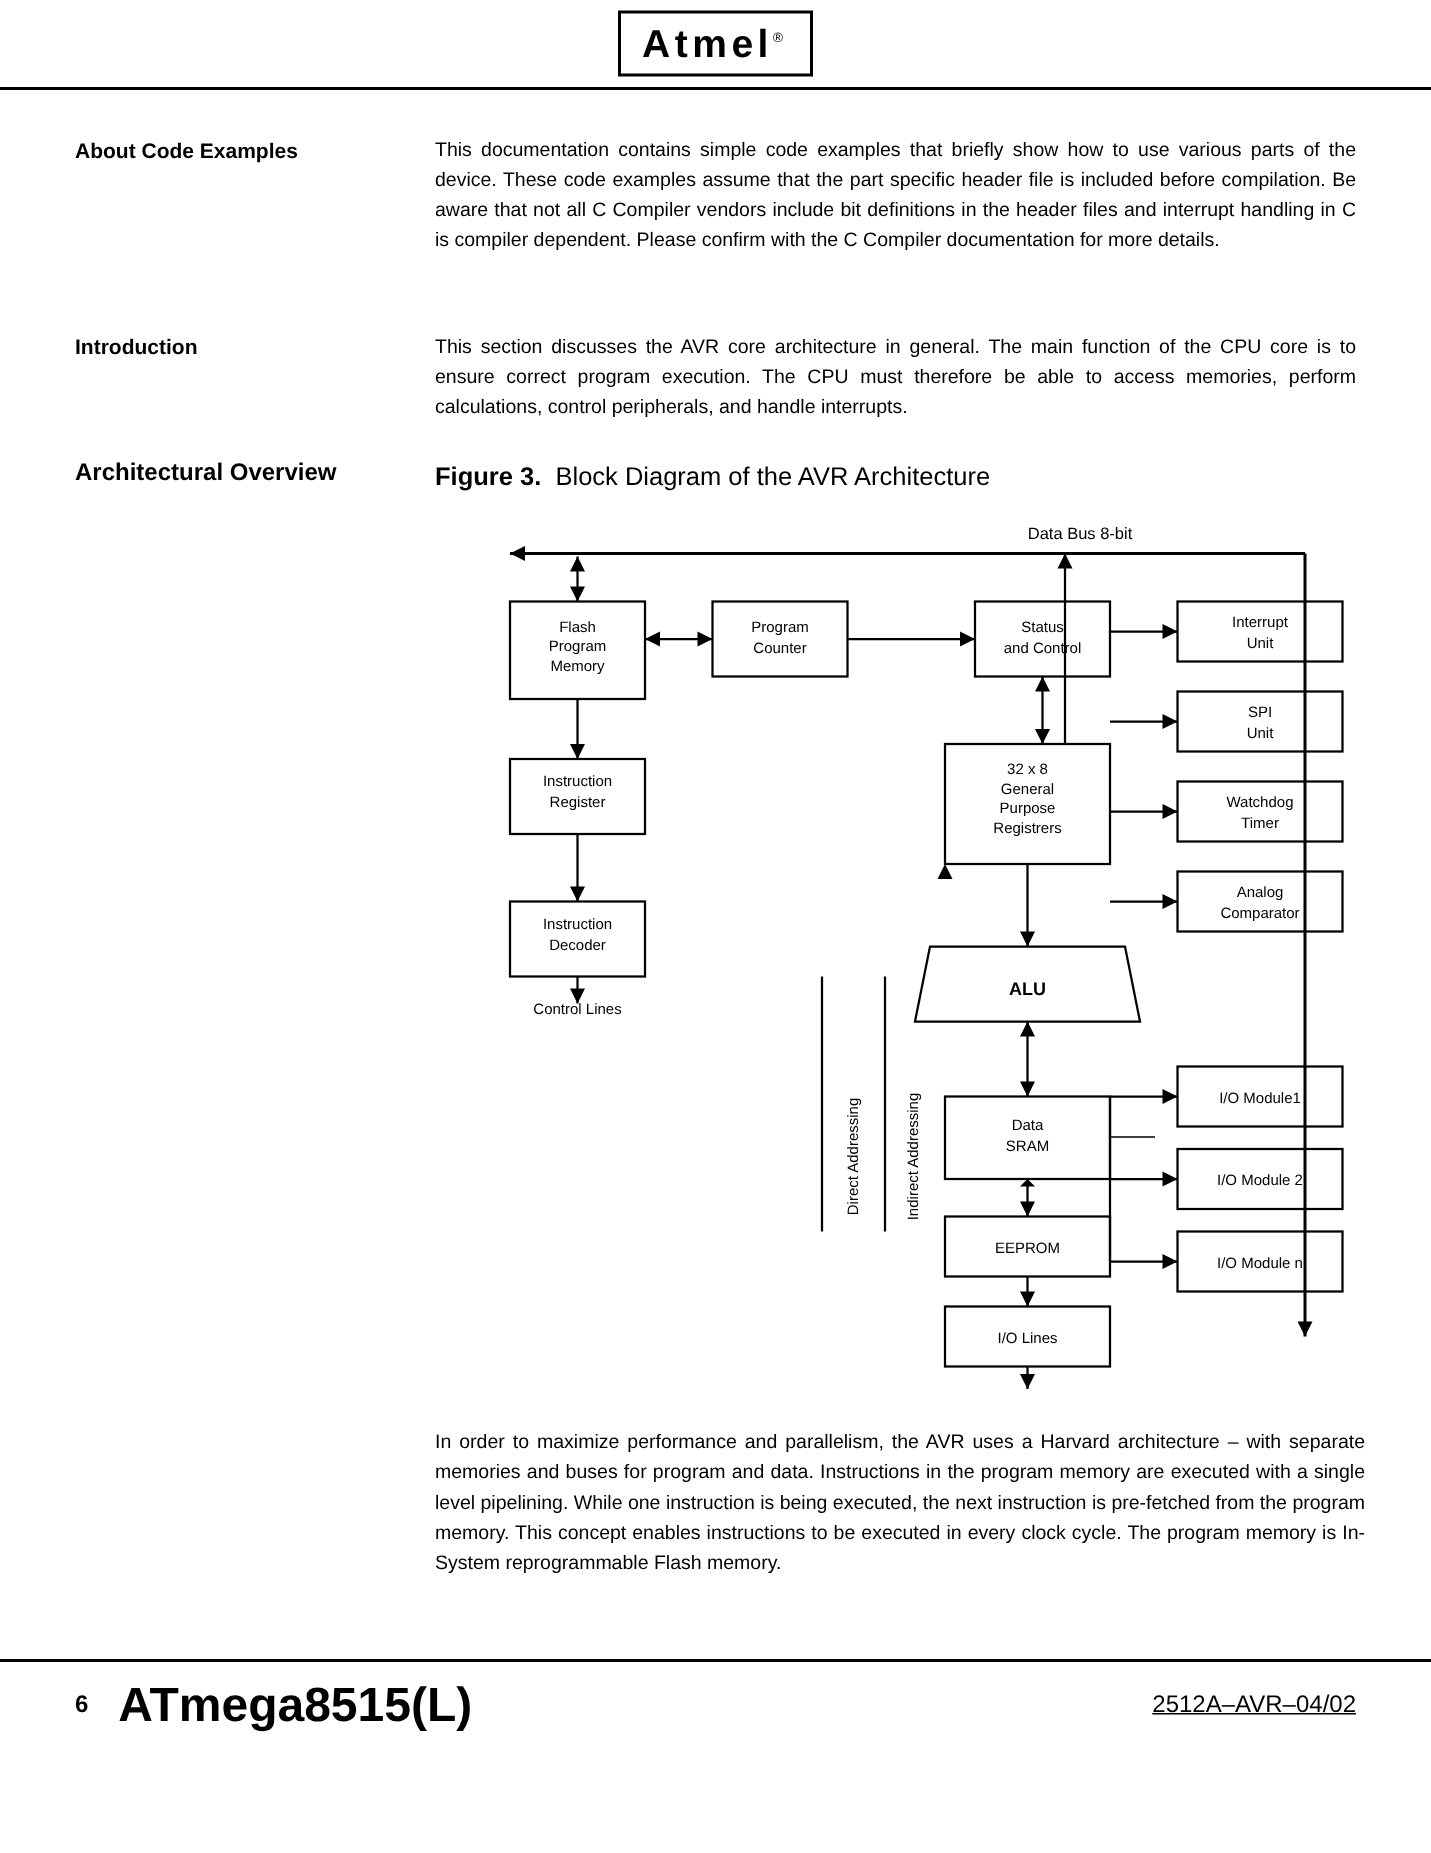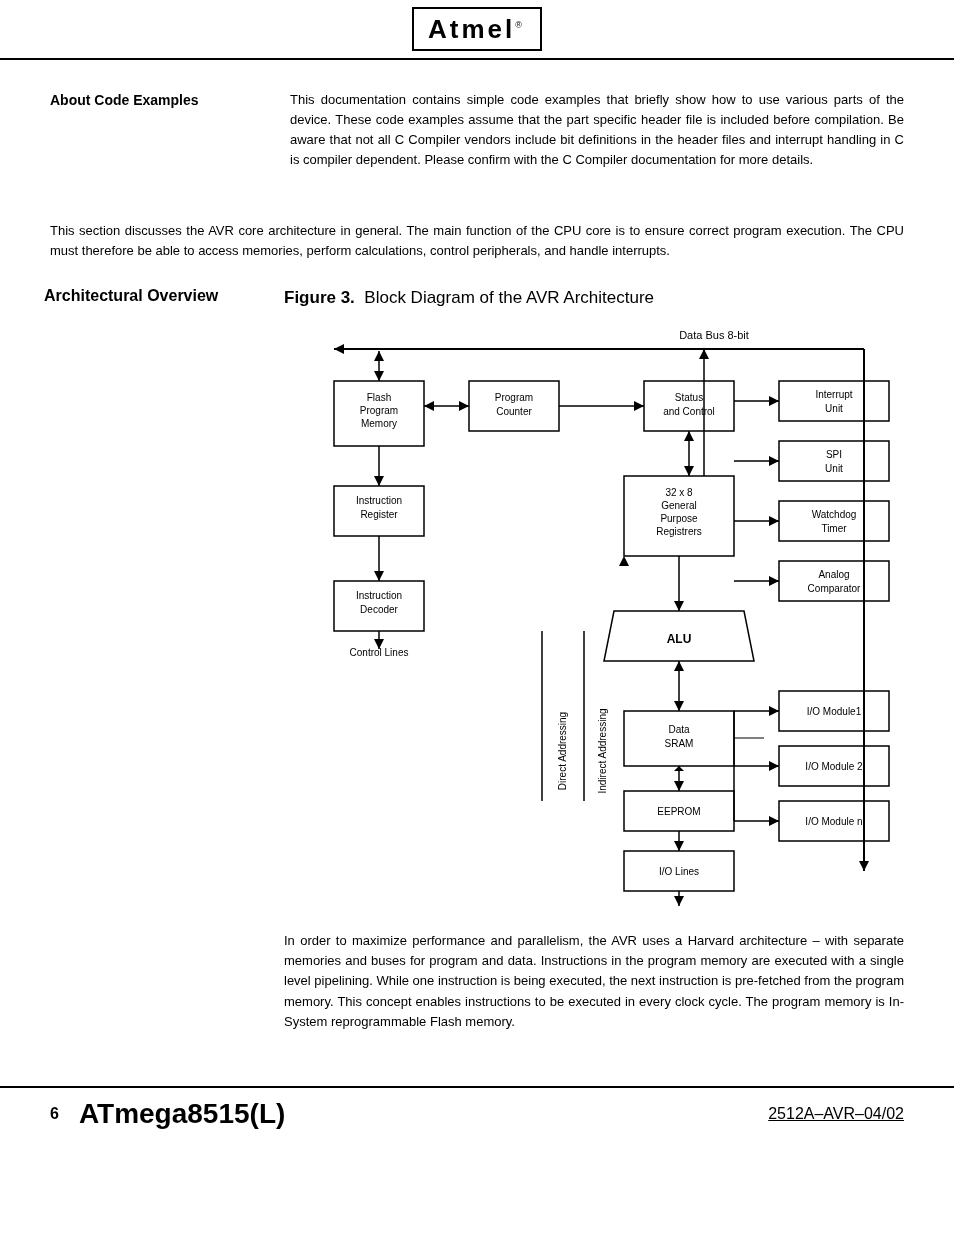--- a/index.html
+++ b/index.html
@@ -55,21 +55,20 @@
     
     .content {
       padding: 30px 50px 30px 50px;
     }
 
     
     .section-row {
       display: flex;
       margin-bottom: 24px;
       gap: 30px;
-      justify-content: flex-end;
     }
 
     .section-left {
       width: 210px;
       min-width: 210px;
       font-weight: bold;
       font-size: 14px;
       padding-top: 2px;
     }
 
@@ -117,21 +116,21 @@
       margin-top: auto;
     }
 
     .footer-page-num {
       font-size: 16px;
       font-weight: bold;
       margin-right: 20px;
     }
 
     .footer-chip-name {
-      font-size: 28px;
+      font-size: 32px;
       font-weight: 900;
       font-family: 'Arial Black', Arial, sans-serif;
     }
 
     .footer-doc-ref {
       margin-left: auto;
       font-size: 16px;
       text-decoration: underline;
     }
 
@@ -168,20 +167,21 @@
         <span>About Code Examples</span>
       </div>
       <div class="section-right">This documentation contains simple code examples that briefly show how to use various parts of the device. These code examples assume that the part specific header file is included before compilation. Be aware that not all C Compiler vendors include bit definitions in the header files and interrupt handling in C is compiler dependent. Please confirm with the C Compiler documentation for more details.</div>
     </div>
 
     <div class="section-row">
       <div class="section-left"></div>
     </div>
 
     <div class="section-row">
+      <div class="section-left">Introduction</div>
       <div class="section-right">This section discusses the AVR core architecture in general. The main function of the CPU core is to ensure correct program execution. The CPU must therefore be able to access memories, perform calculations, control peripherals, and handle interrupts.</div>
     </div>
 
     <div class="section-row" style="align-items: flex-start;">
       <div class="section-left">
         <span class="architectural-label">Architectural Overview</span>
       </div>
       <div class="section-right">
         <div class="figure-caption">
           <strong>Figure 3.</strong>

